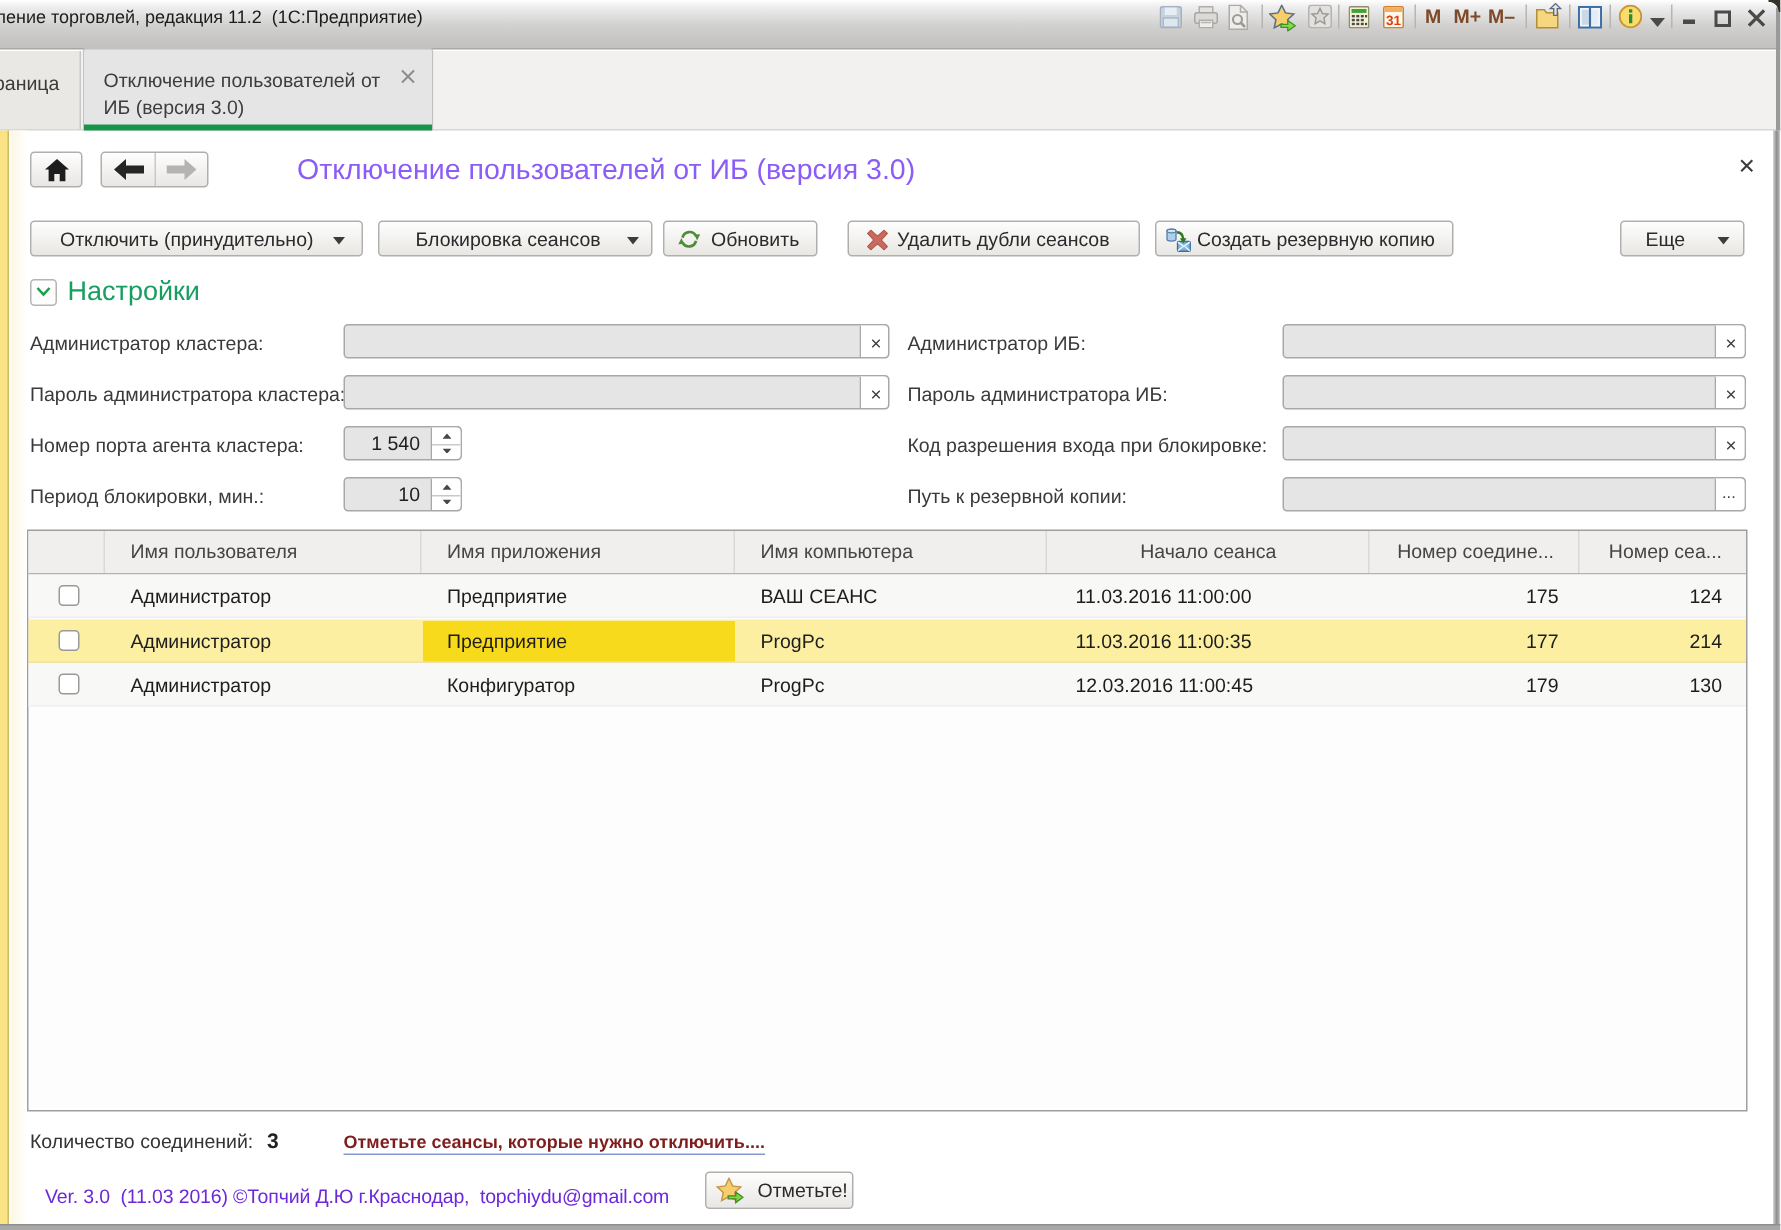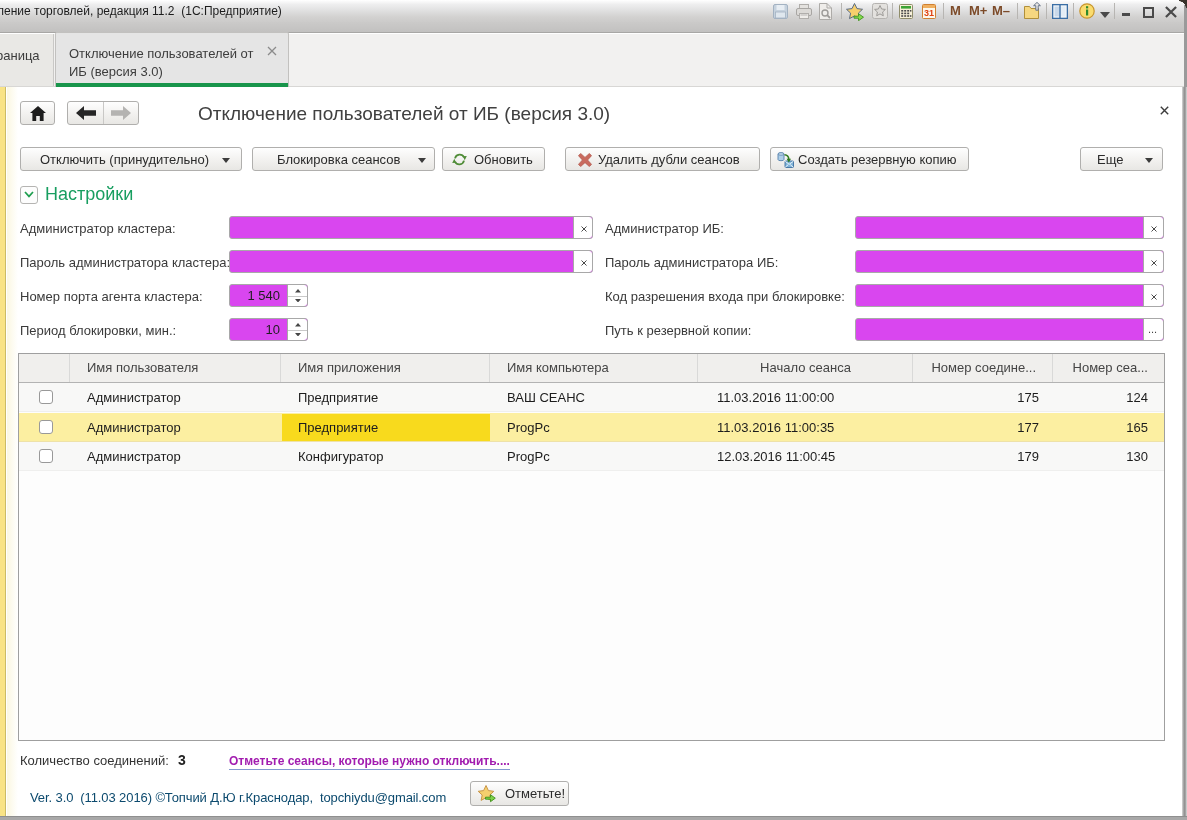--- a/index.html
+++ b/index.html
@@ -37,31 +37,31 @@
 .btn { position:absolute; height:24px; border:1px solid #b0afad; border-radius:3px;
   background:linear-gradient(#fefefe,#f2f1ef 55%,#e8e7e4); color:#2b2b2b; font-size:13px; }
 .btn .txt { position:absolute; top:4px; white-space:nowrap; }
 .arrow-dn { position:absolute; width:0; height:0; border-left:4px solid transparent;
   border-right:4px solid transparent; border-top:5px solid #3c3c3c; }
 
 
 #homebtn { left:20px; top:101px; width:35px; height:24px; }
 #navgrp  { left:67px; top:101px; width:72px; height:24px; }
 #navdiv  { left:103px; top:102px; width:1px; height:22px; background:#c9c8c6; }
-#pagetitle { left:198px; top:103px; font-size:19px; color:#404040; white-space:nowrap; }
+#pagetitle { left:198px; top:103px; font-size:19px; color:#8b5cf6; white-space:nowrap; }
 #formclose { left:1160px; top:106px; width:9px; height:9px; }
 
 
 #setbox { left:20px; top:186px; width:18px; height:18px; border:1px solid #b5b4b2; border-radius:3px;
   background:#fdfdfd; }
 #settitle { left:45px; top:184px; font-size:18px; color:#189e60; }
 
 
 .flabel { position:absolute; font-size:13px; color:#3a3a3a; white-space:nowrap; }
-.field { position:absolute; border:1px solid #a8a8a8; border-radius:3px; background:#d946ef; }
+.field { position:absolute; border:1px solid #a8a8a8; border-radius:3px; background:#e5e5e5; }
 .fbtn { position:absolute; right:0; top:0; bottom:0; background:#fff; border-left:1px solid #a8a8a8;
   border-radius:0 3px 3px 0; }
 .spin { position:absolute; right:0; top:0; bottom:0; width:20px; background:#fff;
   border-left:1px solid #a8a8a8; border-radius:0 3px 3px 0; }
 .spin .mid { position:absolute; left:0; right:0; top:50%; height:1px; background:#c9c9c9; }
 .numval { position:absolute; font-size:13px; color:#1f1f1f; }
 
 
 #grid { left:18px; top:353px; width:1147px; height:388px; border:1px solid #9f9f9f; background:#fdfdfd; }
 #ghead { position:absolute; left:0; top:0; width:1145px; height:29px; background:#f0efed;
@@ -69,23 +69,23 @@
 .hcell { position:absolute; top:0; height:28px; line-height:28px; font-size:13px; color:#454545;
   border-right:1px solid #d9d9d8; white-space:nowrap; overflow:hidden; }
 .grow { position:absolute; left:0; width:1145px; height:29px; font-size:13px; color:#1d1d1d; }
 .gcell { position:absolute; top:0; height:29px; line-height:29px; white-space:nowrap; overflow:hidden; }
 .cb { position:absolute; left:20px; top:7px; width:14px; height:14px; border:1px solid #999999;
   border-radius:3px; background:#fff; }
 
 
 #cntlabel { left:20px; top:753px; font-size:13px; color:#333; }
 #cntval { left:178px; top:752px; font-size:14px; font-weight:bold; color:#222; }
-#hint { left:229px; top:754px; font-size:12px; font-weight:bold; color:#a21caf;
+#hint { left:229px; top:754px; font-size:12px; font-weight:bold; color:#7f1d1d;
   border-bottom:1px solid #8299cf; padding-bottom:1px; }
-#verline { left:30px; top:790px; font-size:13px; letter-spacing:-0.1px; color:#0c4a6e; white-space:nowrap; }
+#verline { left:30px; top:790px; font-size:13px; letter-spacing:-0.1px; color:#6d28d9; white-space:nowrap; }
 #thanks { left:470px; top:781px; width:99px; height:25px; }
 </style>
 </head>
 <body>
 
 <div class="abs" id="titlebar"></div>
 <div class="abs" id="titletext">ление торговлей, редакция 11.2&nbsp; (1С:Предприятие)</div>
 
 <svg class="abs" style="left:773px;top:4px" width="15" height="15" viewBox="0 0 15 15">
   <rect x="0.5" y="0.5" width="14" height="14" rx="1.5" fill="#c6d2de" stroke="#a3b2c2"></rect>
@@ -346,21 +346,21 @@
     <div class="gcell" style="left:895px;width:139px;text-align:right;padding-right:14px">175</div>
     <div class="gcell" style="left:1035px;width:110px;text-align:right;padding-right:16px">124</div>
   </div>
   <div class="grow" style="top:59px;background:#fcefa1;border-bottom:1px solid #eee2a8">
     <div class="cb"></div>
     <div class="gcell" style="left:52px;width:210px;padding-left:16px">Администратор</div>
     <div class="gcell" style="left:263px;width:208px;padding-left:16px;background:#f8da1d;top:1px;height:27px;line-height:27px">Предприятие</div>
     <div class="gcell" style="left:472px;width:207px;padding-left:16px">ProgPc</div>
     <div class="gcell" style="left:680px;width:214px;padding-left:18px">11.03.2016 11:00:35</div>
     <div class="gcell" style="left:895px;width:139px;text-align:right;padding-right:14px">177</div>
-    <div class="gcell" style="left:1035px;width:110px;text-align:right;padding-right:16px">165</div>
+    <div class="gcell" style="left:1035px;width:110px;text-align:right;padding-right:16px">214</div>
   </div>
   <div class="grow" style="top:88px;background:#f8f8f7;border-bottom:1px solid #efefee">
     <div class="cb"></div>
     <div class="gcell" style="left:52px;width:210px;padding-left:16px">Администратор</div>
     <div class="gcell" style="left:263px;width:208px;padding-left:16px">Конфигуратор</div>
     <div class="gcell" style="left:472px;width:207px;padding-left:16px">ProgPc</div>
     <div class="gcell" style="left:680px;width:214px;padding-left:18px">12.03.2016 11:00:45</div>
     <div class="gcell" style="left:895px;width:139px;text-align:right;padding-right:14px">179</div>
     <div class="gcell" style="left:1035px;width:110px;text-align:right;padding-right:16px">130</div>
   </div>

